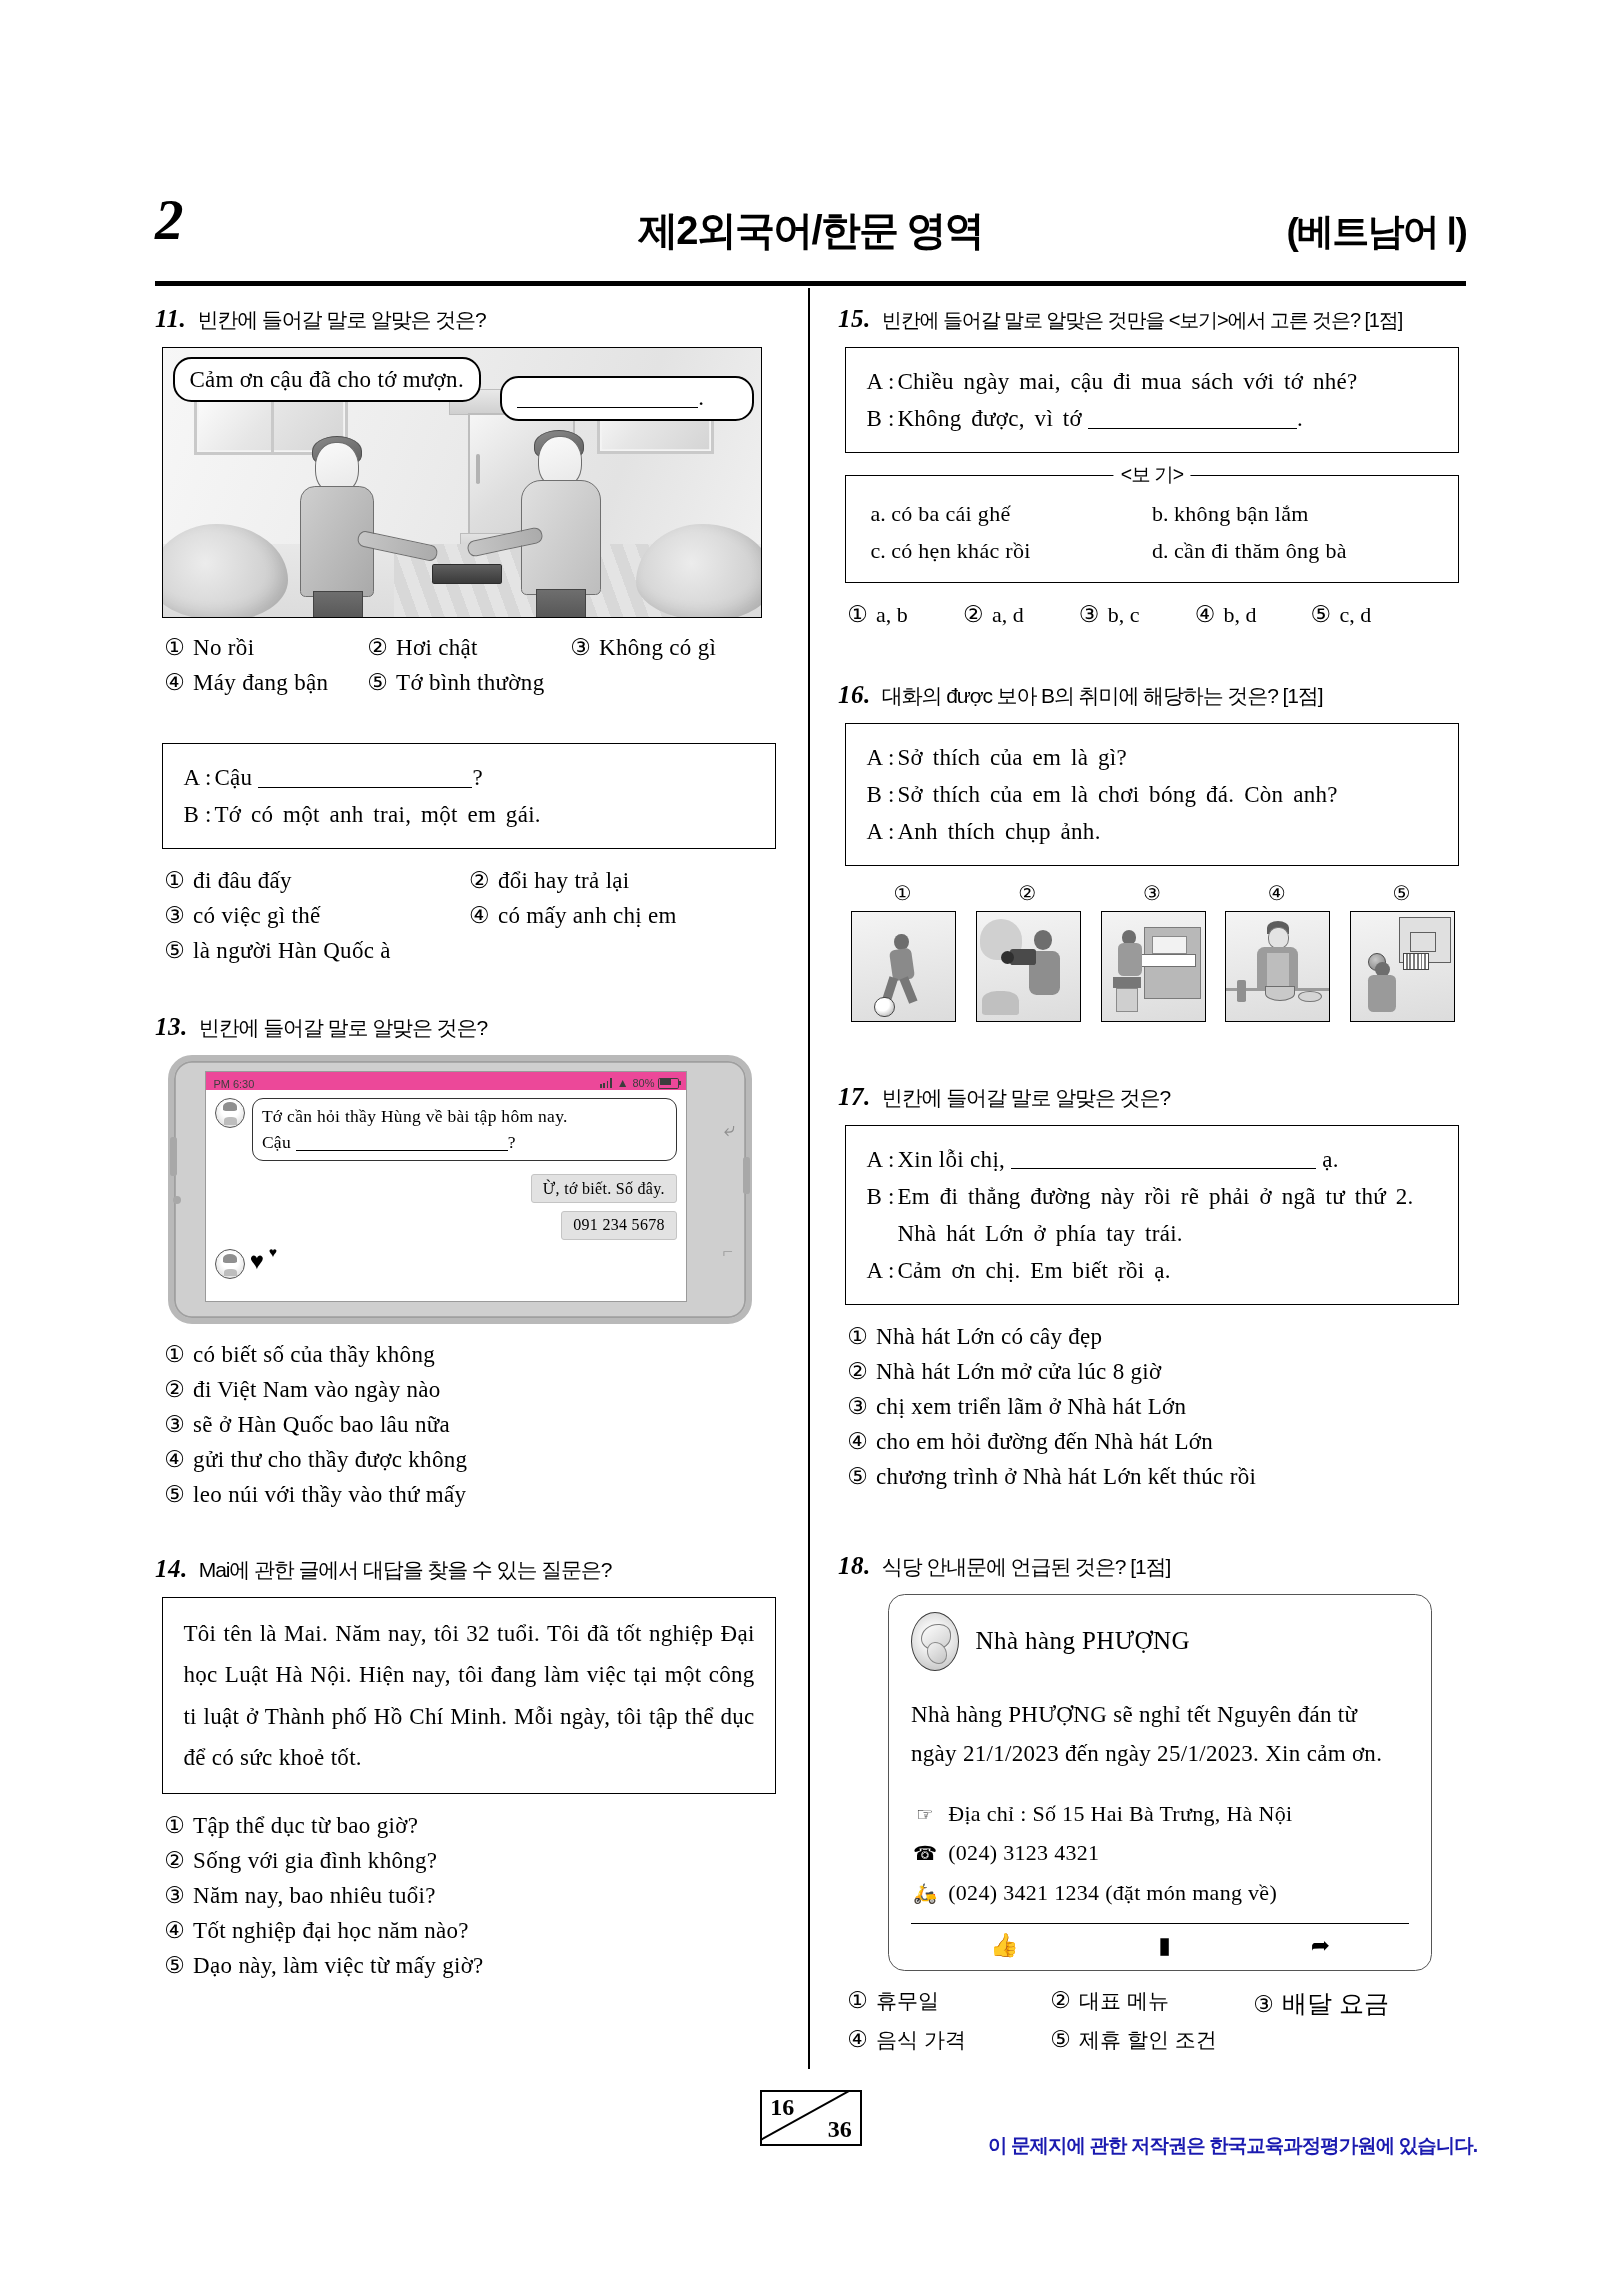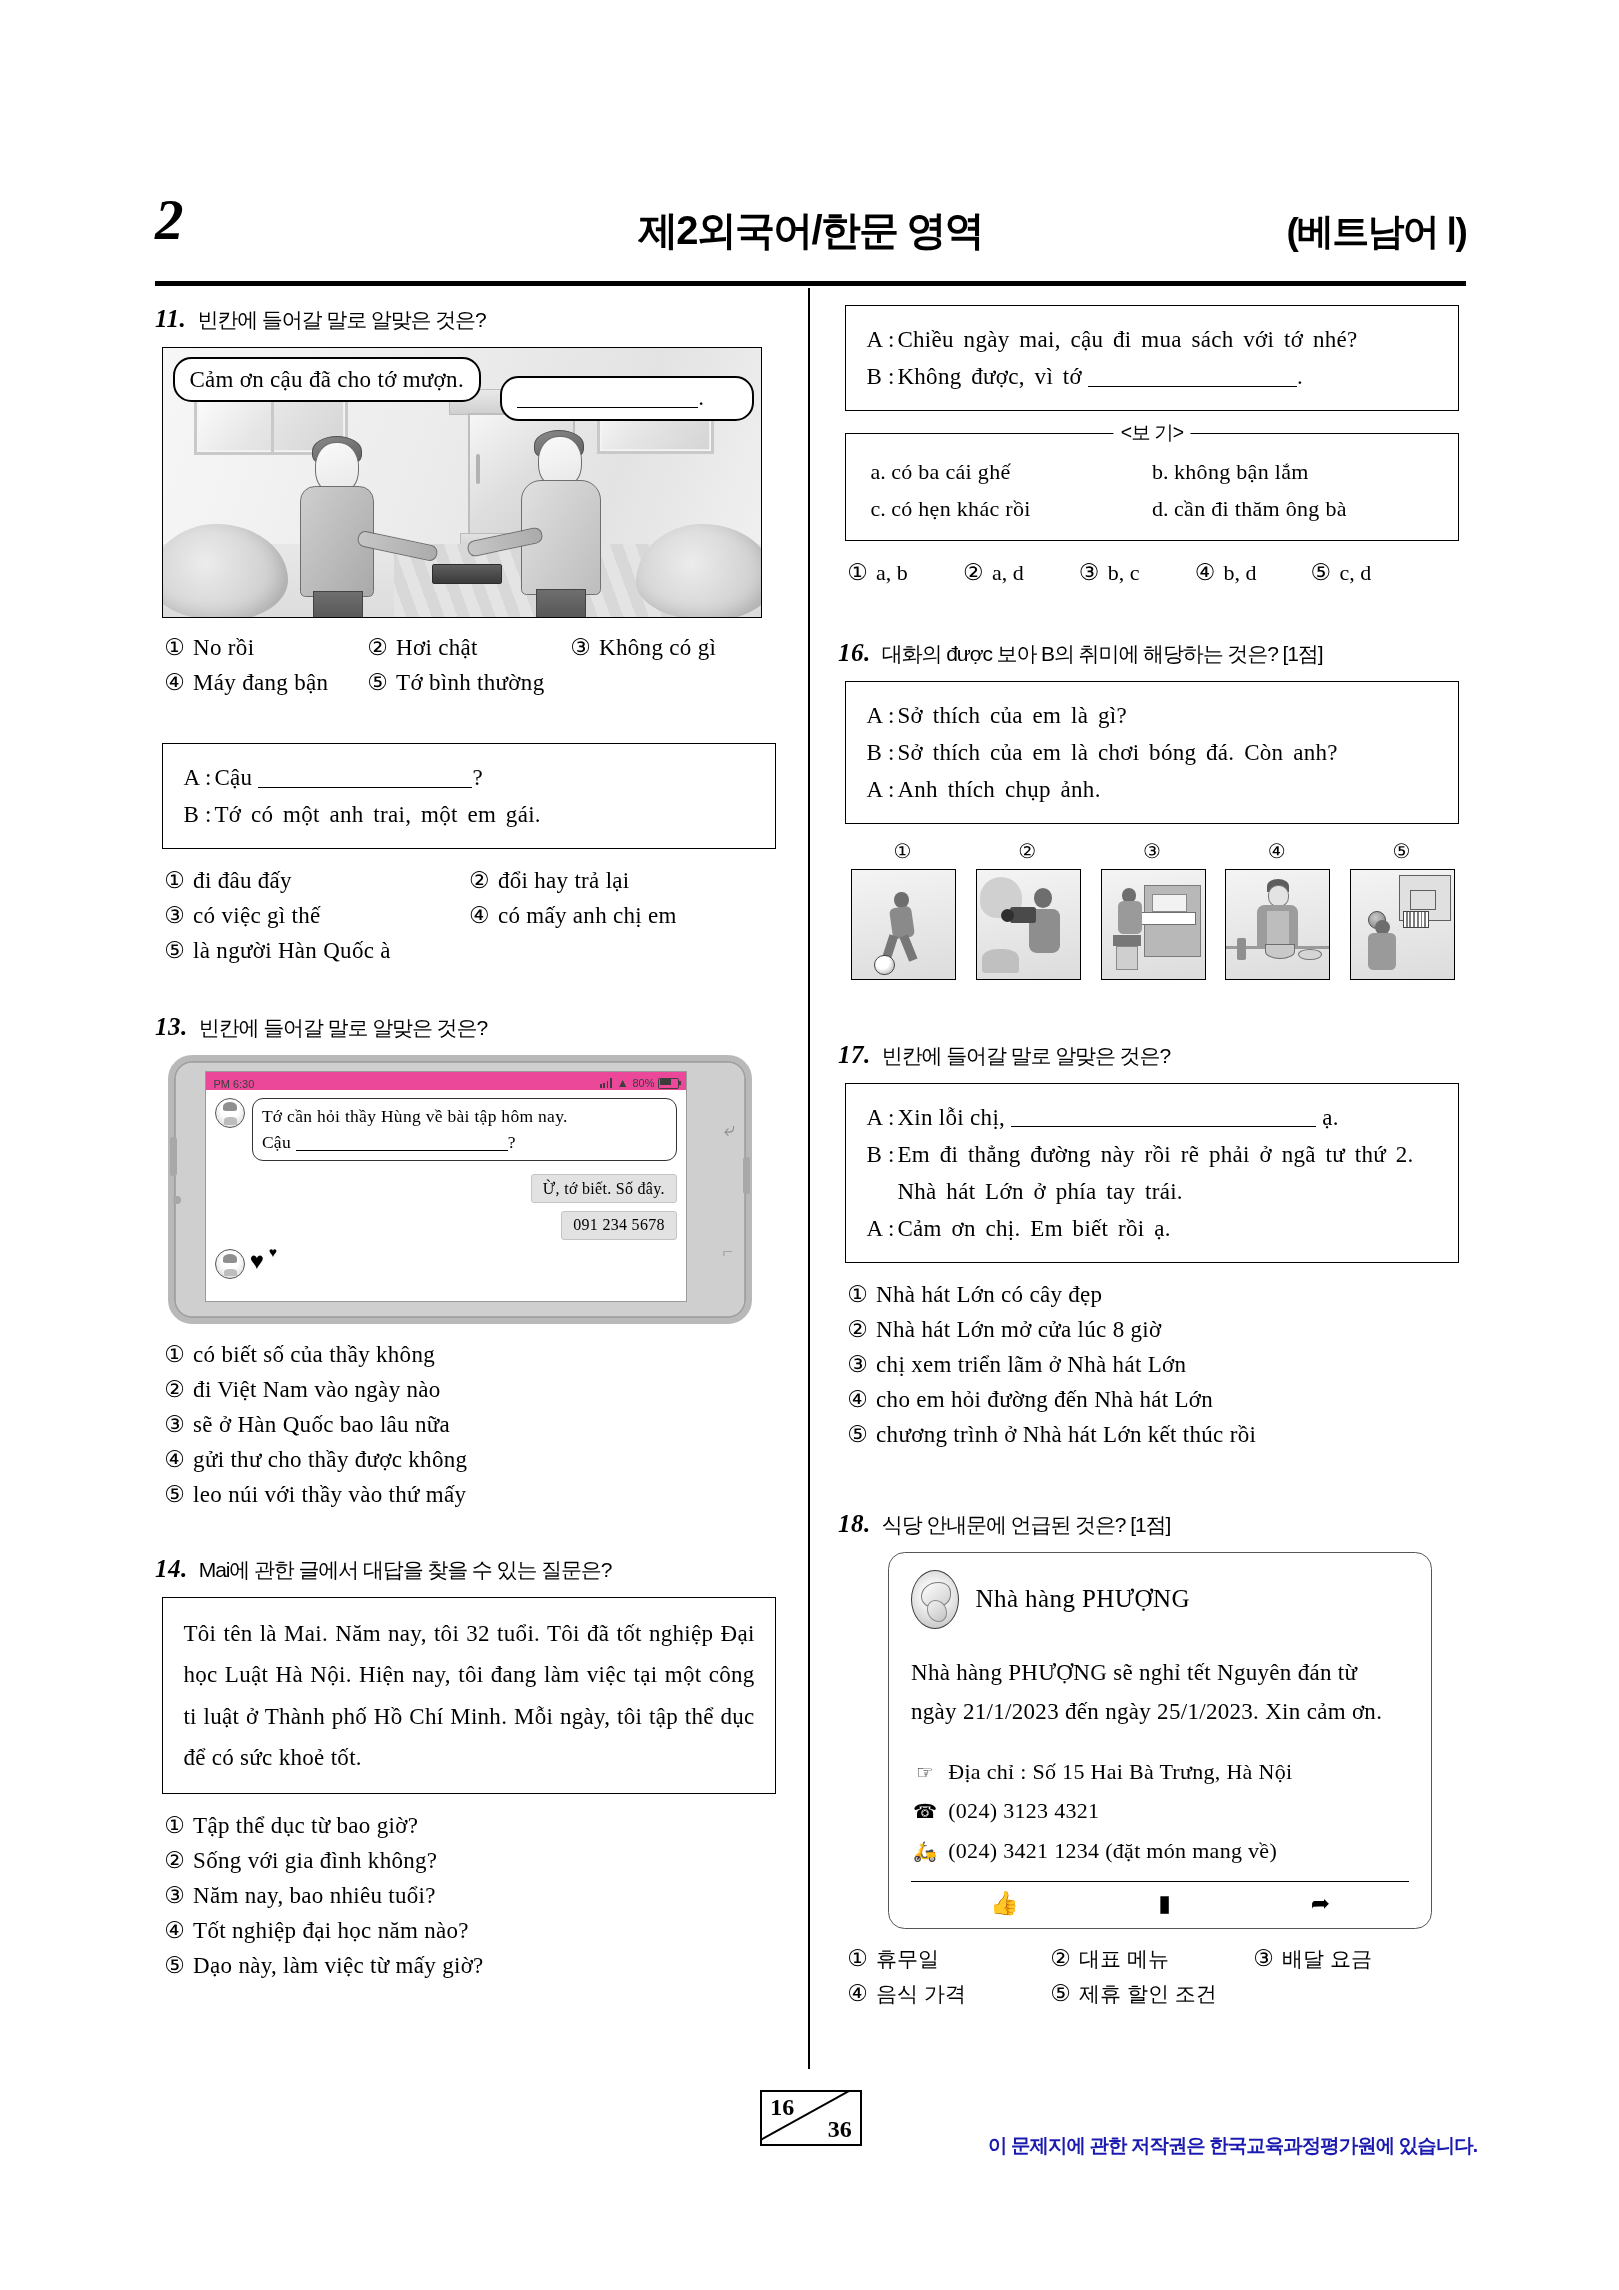--- a/index.html
+++ b/index.html
@@ -530,20 +530,24 @@
               <span class="vn">Dạo này, làm việc từ mấy giờ?</span>
             </span>
           </div>
       </div>
     </div>
   </div>
 
   <div class="col col-right">
 
     <div class="q">
+      <div class="q-head">
+        <span class="q-num">15.</span>
+        <span class="q-text" style="font-size:20px;">빈칸에 들어갈 말로 알맞은 것만을 &lt;보기&gt;에서 고른 것은? [1점]</span>
+      </div>
       <div class="box vn">
         <div class="dl">
           <span class="spk">A :</span>
           <span class="ln wsp">Chiều ngày mai, cậu đi mua sách với tớ nhé?</span>
         </div>
         <div class="dl">
           <span class="spk">B :</span>
           <span class="ln"><span class="wsp">Không được, vì tớ</span>
             <span class="blank" style="width:209px;"></span><span>.</span></span>
         </div>
@@ -772,21 +776,21 @@
           <span class="ch">
               <span class="cn">①</span>
               <span style="font-family:'Liberation Sans',sans-serif;font-size:21px;">휴무일</span>
             </span>
           <span class="ch">
               <span class="cn">②</span>
               <span style="font-family:'Liberation Sans',sans-serif;font-size:21px;">대표 메뉴</span>
             </span>
           <span class="ch">
               <span class="cn">③</span>
-              <span style="font-family:'Liberation Sans',sans-serif;font-size:21px;">배달 요금</span>
+              <span style="font-family:'Liberation Sans',sans-serif;font-size:25px;">배달 요금</span>
             </span>
         </div>
         <div class="row">
           <span class="ch">
               <span class="cn">④</span>
               <span style="font-family:'Liberation Sans',sans-serif;font-size:21px;">음식 가격</span>
             </span>
           <span class="ch">
               <span class="cn">⑤</span>
               <span style="font-family:'Liberation Sans',sans-serif;font-size:21px;">제휴 할인 조건</span>

